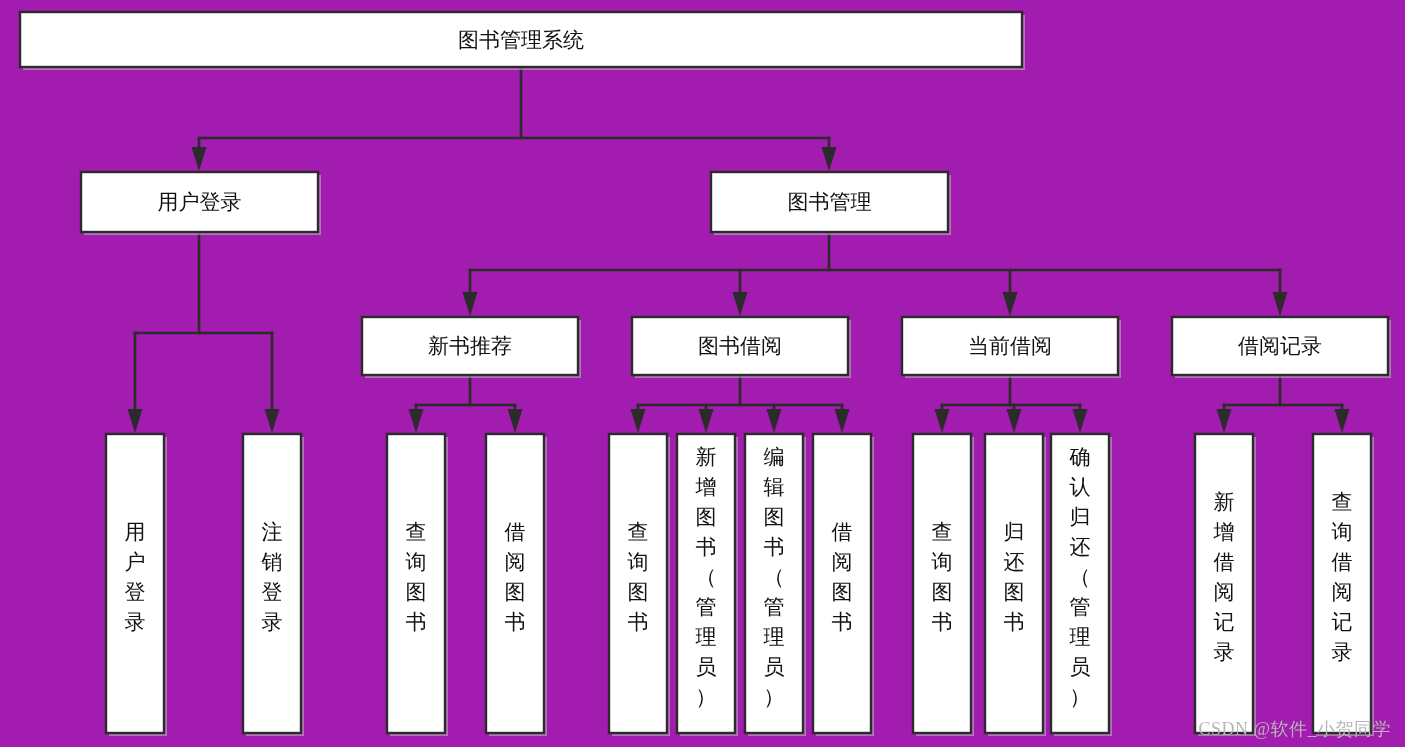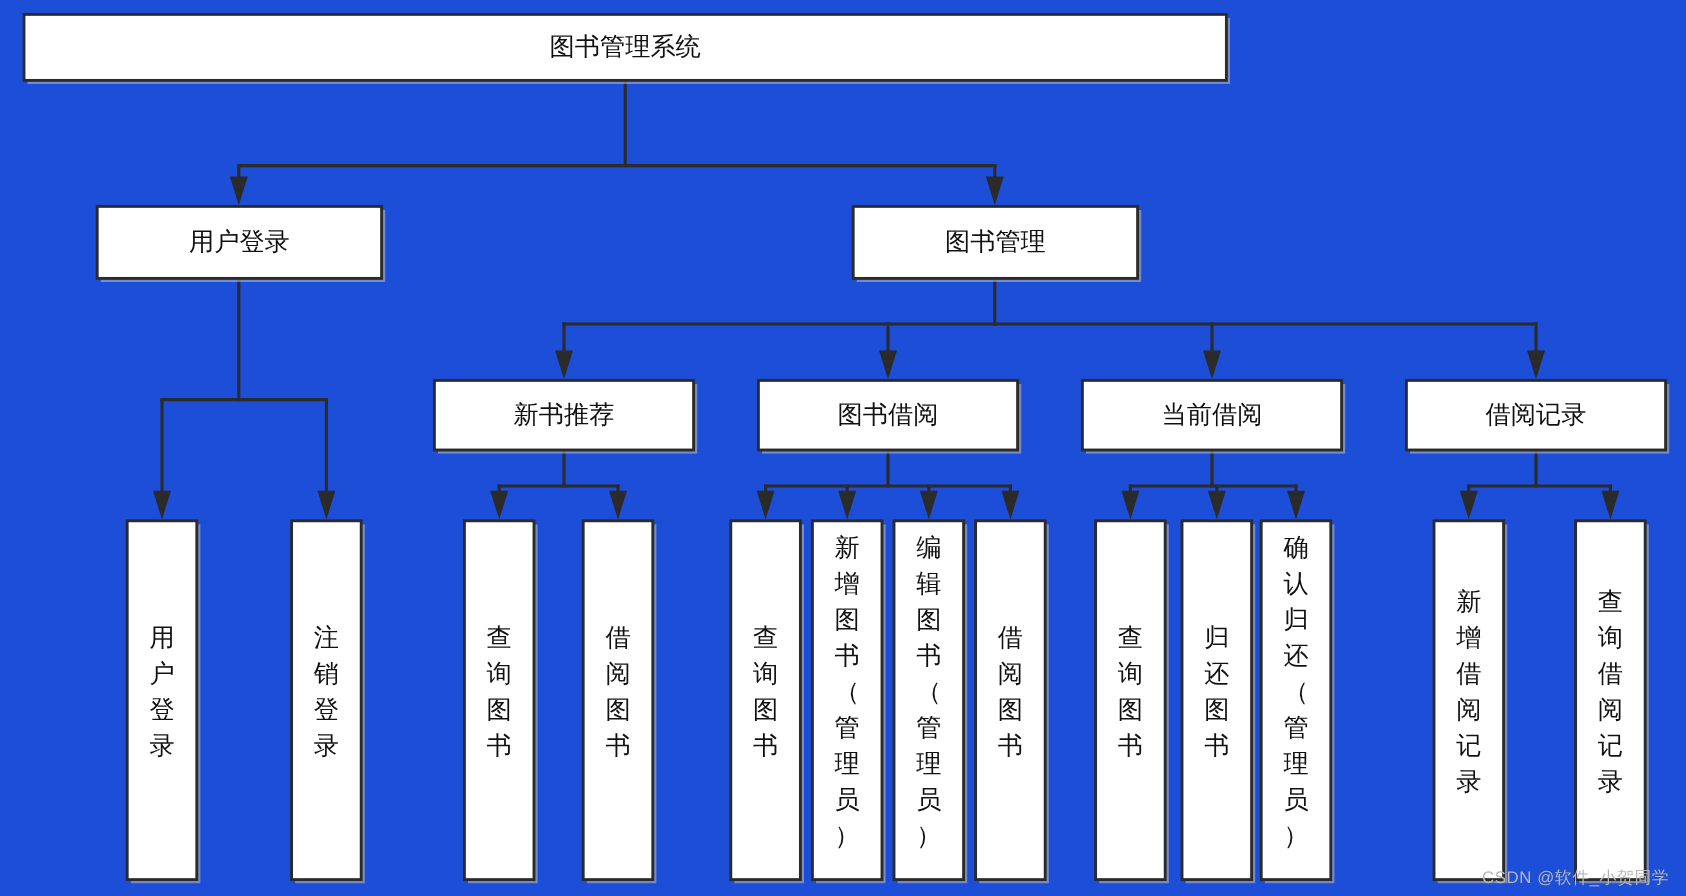--- a/index.html
+++ b/index.html
@@ -11,21 +11,21 @@
   body {
     width: 1405px;
     height: 747px;
     overflow: hidden;
     font-family: "DejaVu Sans", "Liberation Sans", sans-serif;
   }
   #diagram-root {
     position: relative;
     width: 1405px;
     height: 747px;
-    background: #1d4ed8;
+    background: #a21caf;
   }
   svg.diagram-canvas {
     position: absolute;
     left: 0;
     top: 0;
     width: 1405px;
     height: 747px;
     display: block;
   }
   .node-box {
@@ -58,22 +58,22 @@
     fill: #111111;
     font-family: "DejaVu Sans", "Liberation Sans", sans-serif;
     font-size: 21px;
     text-anchor: middle;
   }
   .watermark {
     position: absolute;
     right: 14px;
     bottom: 6px;
     color: #b6b6b6;
-    font-size: 14px;
-    font-family: Liberation Sans, sans-serif;
+    font-size: 18px;
+    font-family: Liberation Serif, serif;
     letter-spacing: 0.5px;
     white-space: nowrap;
     pointer-events: none;
   }
 </style>
 </head>
 <body>
 
 <div id="diagram-root">
   <svg class="diagram-canvas" id="diagram-canvas" viewBox="0 0 1405 747" xmlns="http://www.w3.org/2000/svg">

